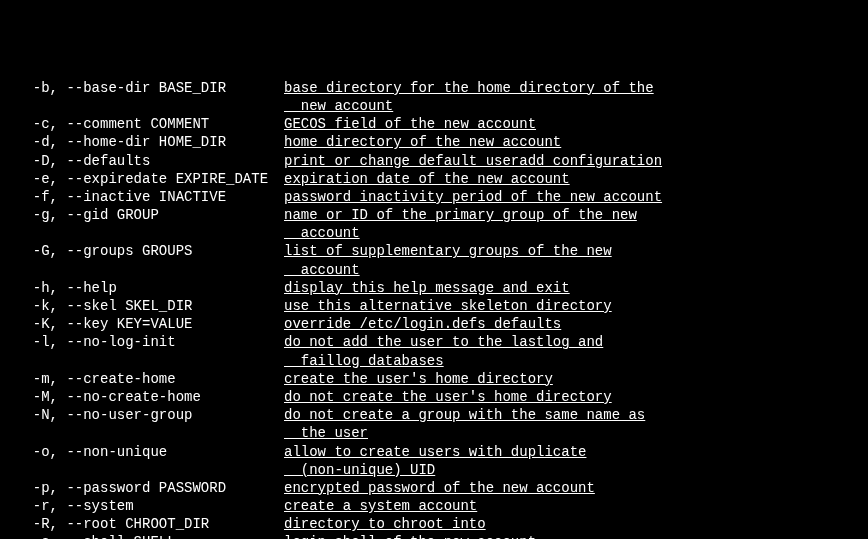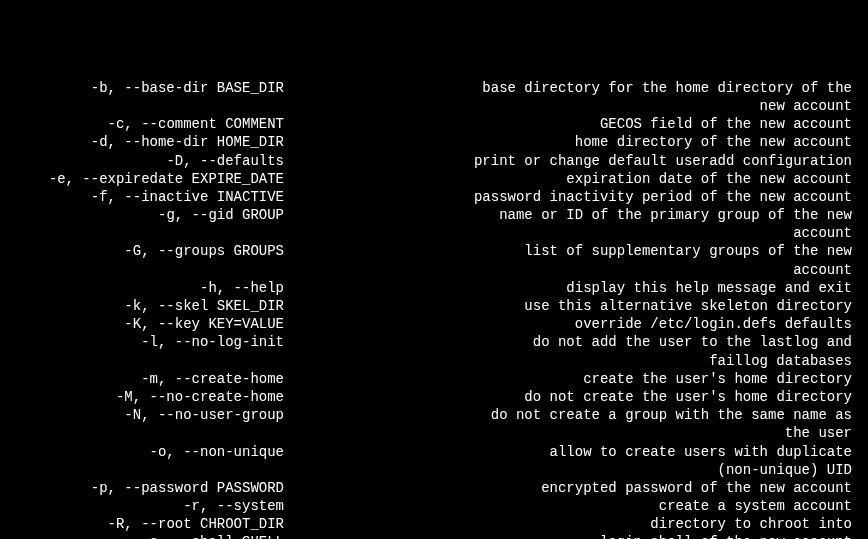--- a/index.html
+++ b/index.html
@@ -14,28 +14,28 @@
       font-size: 14px;
       line-height: 1.3;
       padding: 6px 16px;
       width: 868px;
       height: 539px;
       overflow: hidden;
       white-space: pre;
     }
     .line {
       display: flex;
-      text-align: right;
     }
     .opt-col {
       width: 268px;
       flex-shrink: 0;
     }
     .desc-col {
       flex: 1;
+      text-decoration: underline;
     }
   </style>
 </head>
 <body>
 
 
 
 <div id="terminal"><div class="line"><span class="opt-col">  -b, --base-dir BASE_DIR</span><span class="desc-col">base directory for the home directory of the</span></div><div class="line"><span class="opt-col"> </span><span class="desc-col">  new account</span></div><div class="line"><span class="opt-col">  -c, --comment COMMENT</span><span class="desc-col">GECOS field of the new account</span></div><div class="line"><span class="opt-col">  -d, --home-dir HOME_DIR</span><span class="desc-col">home directory of the new account</span></div><div class="line"><span class="opt-col">  -D, --defaults</span><span class="desc-col">print or change default useradd configuration</span></div><div class="line"><span class="opt-col">  -e, --expiredate EXPIRE_DATE</span><span class="desc-col">expiration date of the new account</span></div><div class="line"><span class="opt-col">  -f, --inactive INACTIVE</span><span class="desc-col">password inactivity period of the new account</span></div><div class="line"><span class="opt-col">  -g, --gid GROUP</span><span class="desc-col">name or ID of the primary group of the new</span></div><div class="line"><span class="opt-col"> </span><span class="desc-col">  account</span></div><div class="line"><span class="opt-col">  -G, --groups GROUPS</span><span class="desc-col">list of supplementary groups of the new</span></div><div class="line"><span class="opt-col"> </span><span class="desc-col">  account</span></div><div class="line"><span class="opt-col">  -h, --help</span><span class="desc-col">display this help message and exit</span></div><div class="line"><span class="opt-col">  -k, --skel SKEL_DIR</span><span class="desc-col">use this alternative skeleton directory</span></div><div class="line"><span class="opt-col">  -K, --key KEY=VALUE</span><span class="desc-col">override /etc/login.defs defaults</span></div><div class="line"><span class="opt-col">  -l, --no-log-init</span><span class="desc-col">do not add the user to the lastlog and</span></div><div class="line"><span class="opt-col"> </span><span class="desc-col">  faillog databases</span></div><div class="line"><span class="opt-col">  -m, --create-home</span><span class="desc-col">create the user's home directory</span></div><div class="line"><span class="opt-col">  -M, --no-create-home</span><span class="desc-col">do not create the user's home directory</span></div><div class="line"><span class="opt-col">  -N, --no-user-group</span><span class="desc-col">do not create a group with the same name as</span></div><div class="line"><span class="opt-col"> </span><span class="desc-col">  the user</span></div><div class="line"><span class="opt-col">  -o, --non-unique</span><span class="desc-col">allow to create users with duplicate</span></div><div class="line"><span class="opt-col"> </span><span class="desc-col">  (non-unique) UID</span></div><div class="line"><span class="opt-col">  -p, --password PASSWORD</span><span class="desc-col">encrypted password of the new account</span></div><div class="line"><span class="opt-col">  -r, --system</span><span class="desc-col">create a system account</span></div><div class="line"><span class="opt-col">  -R, --root CHROOT_DIR</span><span class="desc-col">directory to chroot into</span></div><div class="line"><span class="opt-col">  -s, --shell SHELL</span><span class="desc-col">login shell of the new account</span></div></div>
 
 

